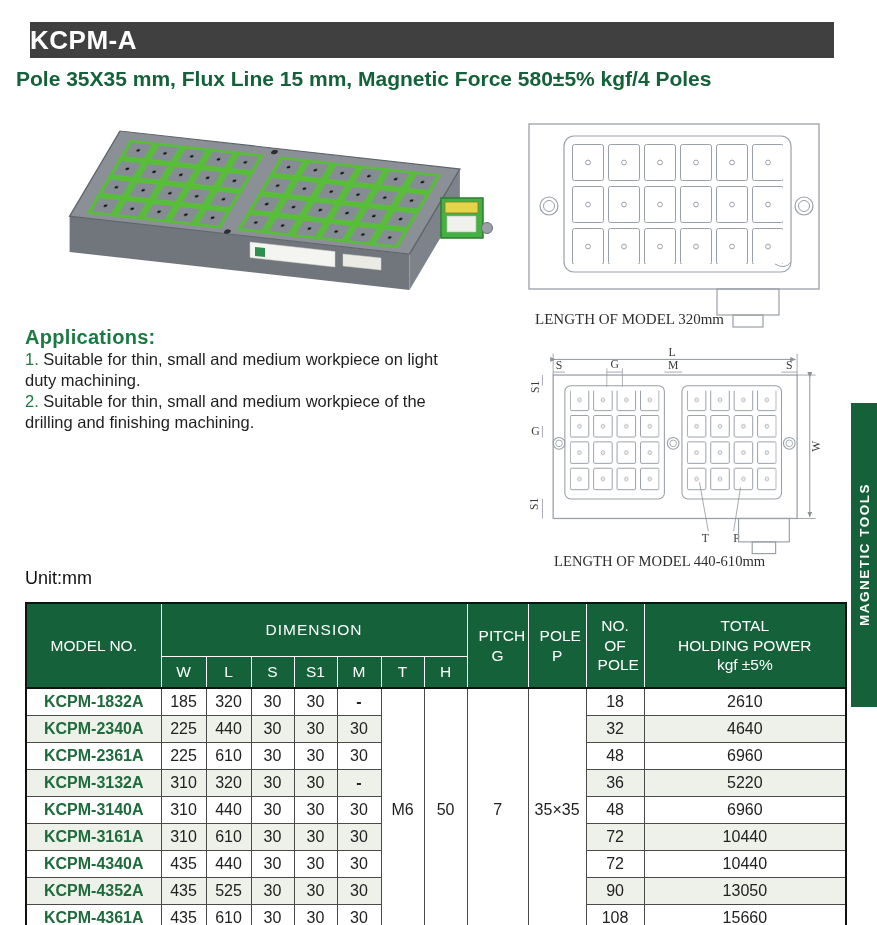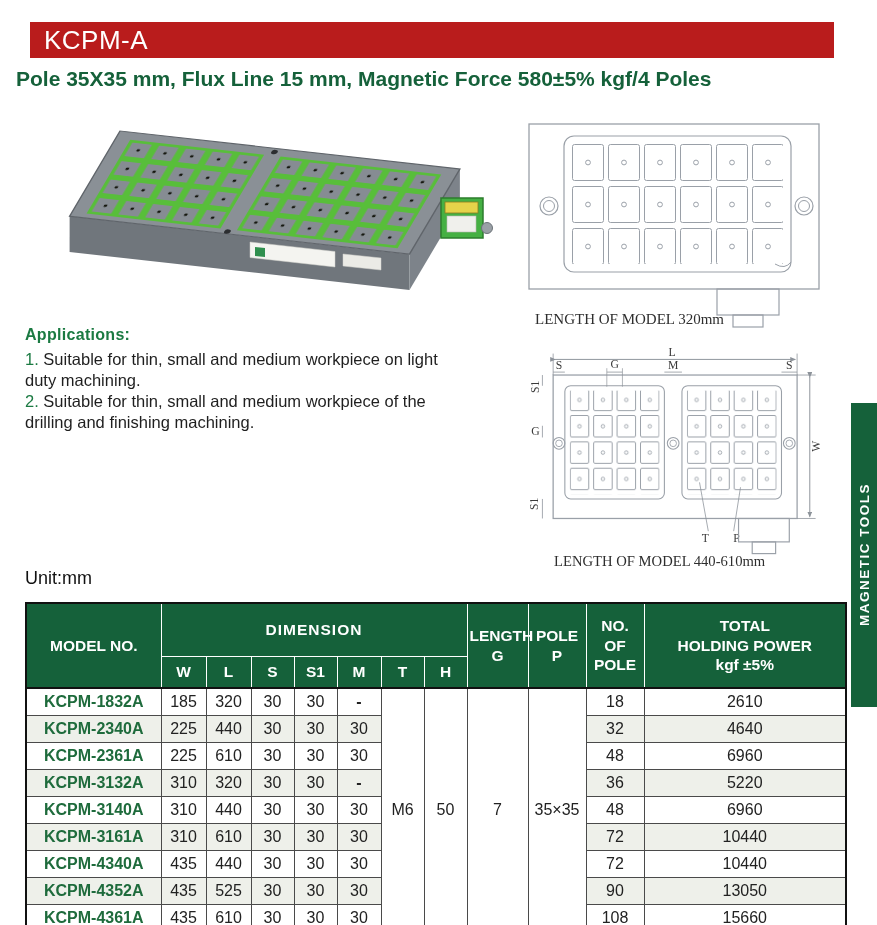--- a/index.html
+++ b/index.html
@@ -1,46 +1,46 @@
 <!DOCTYPE html>
 <html><head>
 <meta charset="utf-8">
 <style>
   html,body{margin:0;padding:0;background:#ffffff;}
   .page{position:relative;width:877px;height:925px;background:#fff;overflow:hidden;
         font-family:"Liberation Sans",sans-serif;color:#1f1f1f;}
 
   
   .title-bar{position:absolute;left:30px;top:22px;width:804px;height:36px;
-             background:#b91c1c;color:#fff;font-size:26px;font-weight:normal;
-             line-height:36px;padding-left:14px;box-sizing:border-box;letter-spacing:.5px;}
+             background:#404040;color:#fff;font-size:26px;font-weight:bold;
+             line-height:36px;box-sizing:border-box;letter-spacing:.5px;}
   .subtitle{position:absolute;left:16px;top:67px;width:820px;font-size:21px;
             font-weight:bold;color:#15613a;white-space:nowrap;}
 
   
   .photo{position:absolute;left:35px;top:106px;width:460px;height:230px;}
   .drawing1{position:absolute;left:516px;top:118px;width:332px;height:212px;}
   .drawing2{position:absolute;left:498px;top:336px;width:364px;height:242px;}
   .draw-caption{font-family:"Liberation Serif",serif;fill:#2e2e2e;font-size:15px;}
   .dim-label{font-family:"Liberation Serif",serif;fill:#3a3a3a;font-size:12px;}
 
   
   .apps{position:absolute;left:25px;top:326px;width:482px;}
-  .apps-heading{font-size:16px;font-weight:bold;color:#1b7a42;margin-bottom:5px;letter-spacing:.3px;}
+  .apps-heading{font-size:20px;font-weight:bold;color:#1b7a42;letter-spacing:.3px;}
   .app-item{font-size:16.5px;line-height:21px;color:#1f1f1f;}
   .app-num{color:#1b7a42;}
   .app-text{white-space:pre-line;}
 
   .unit-label{position:absolute;left:25px;top:568px;font-size:18px;color:#111;}
 
   
   .spec-table{position:absolute;left:25px;top:602px;width:820px;border-collapse:collapse;
               border:2px solid #111;table-layout:fixed;}
   .spec-table th{background:#15613a;color:#fff;border:1px solid #fff;
-                 font-size:15.5px;font-weight:bold;text-align:center;padding:2px 2px;}
+                 font-size:15.5px;font-weight:normal;text-align:center;padding:2px 11px;}
   .spec-table .pre{white-space:pre-line;line-height:1.25;}
   .spec-table thead tr:first-child th{height:48px;}
   .spec-table thead tr:last-child th{height:26px;}
   .spec-table td{border:1px solid #4a4a4a;text-align:center;font-size:16px;height:26px;
                  padding:0 2px;color:#222;}
   .spec-table tbody tr td{border-top-width:1px;}
   .spec-table tbody tr:first-child td{border-top:2px solid #111;}
   .spec-table td.model{color:#1e6b3c;font-weight:bold;}
   .spec-table tbody tr:nth-child(even) td{background:#eef0ea;}
   .spec-table td.span-cell{background:#fff !important;}
@@ -211,21 +211,21 @@
         <col style="width:43px">
       <col style="width:61px">
         <col style="width:58px">
         <col style="width:58px">
         <col style="width:202px">
     </colgroup>
     <thead>
       <tr>
         <th rowspan="2">MODEL NO.</th>
         <th colspan="7" style="letter-spacing:1px;">DIMENSION</th>
-        <th rowspan="2" class="pre">LENGTH
+        <th rowspan="2" class="pre">PITCH
 G</th>
         <th rowspan="2" class="pre">POLE
 P</th>
         <th rowspan="2" class="pre">NO.
 OF
 POLE</th>
         <th rowspan="2" class="pre">TOTAL
 HOLDING POWER
 kgf ±5%</th>
       </tr>

